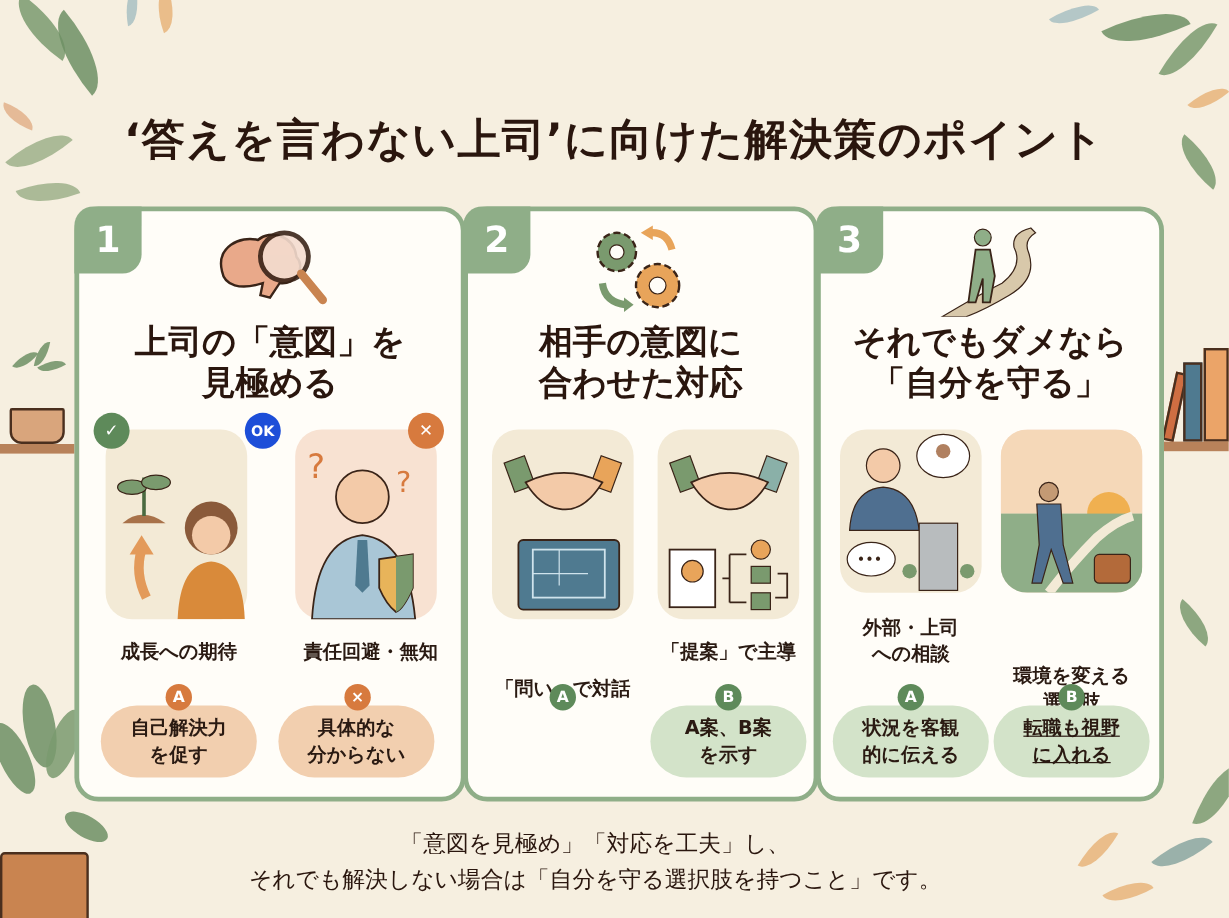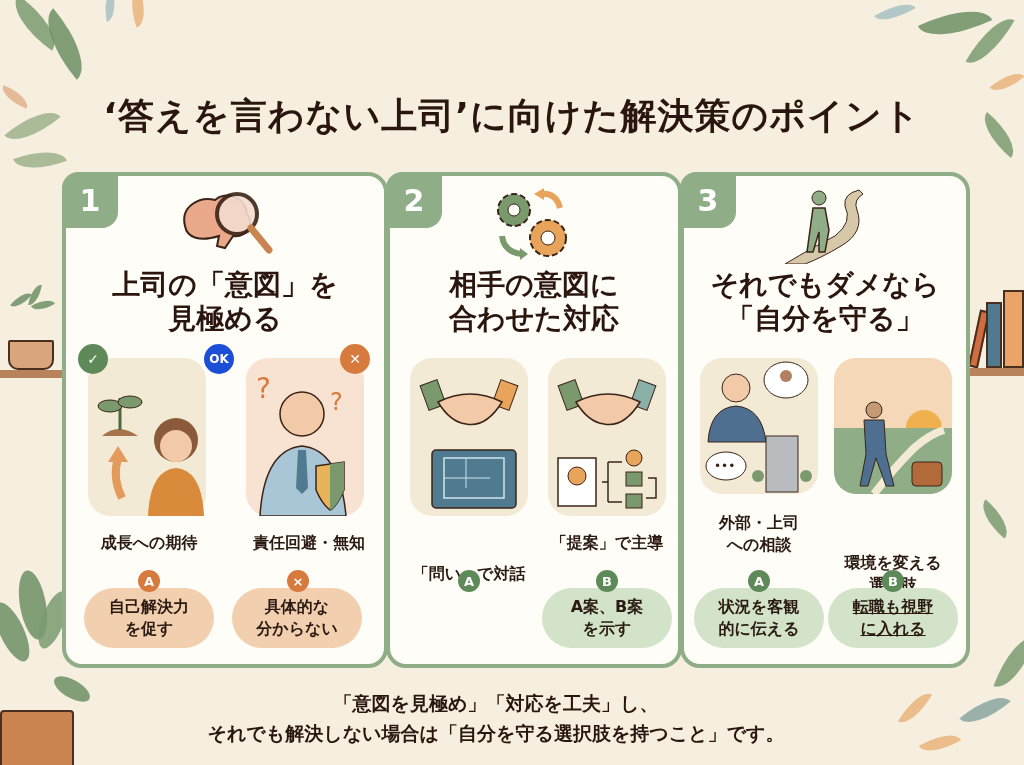--- a/index.html
+++ b/index.html
@@ -60,21 +60,21 @@
   .pill {
     position: absolute; top: 412px; width: 130px; height: 60px; border-radius: 30px;
     font-size: 16px; font-weight: bold; line-height: 22px; text-align: center;
     display: flex; align-items: center; justify-content: center; white-space: pre-line;
   }
   .pill.orange { background: #f2cfaf; }
   .pill.green { background: #d3e3c9; }
   .c3 .sublabel { top: 336px; }
   .footer {
     position: absolute; left: 0; top: 688px; width: 992px; text-align: center;
-    font-size: 19px; font-weight: bold; line-height: 30px; color: #2a160e; white-space: pre-line;
+    font-size: 19px; font-weight: normal; line-height: 30px; color: #2a160e; white-space: pre-line;
   }
   svg { display: block; }
 </style>
 </head>
 <body>
 
 <div>
   <div class="leaf" style="left:5px;top:10px;width:60px;height:26px;background:#7a9a6e;transform:rotate(35deg);"></div>
   <div class="leaf" style="left:30px;top:30px;width:70px;height:28px;background:#6d8f64;transform:rotate(50deg);"></div>
   <div class="leaf" style="left:120px;top:0px;width:36px;height:16px;background:#e8b47a;transform:rotate(70deg);"></div>

